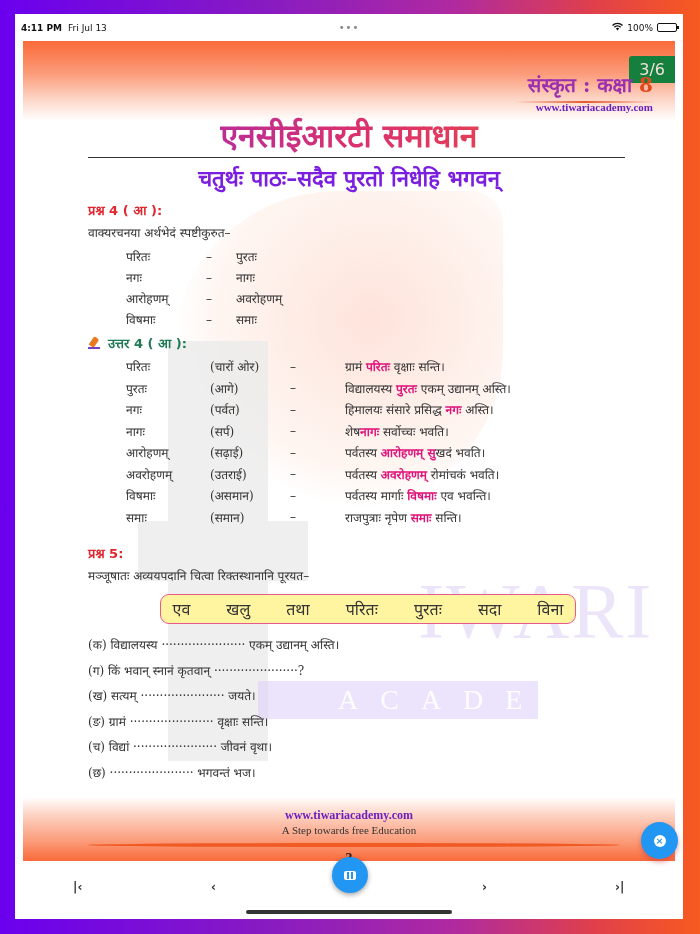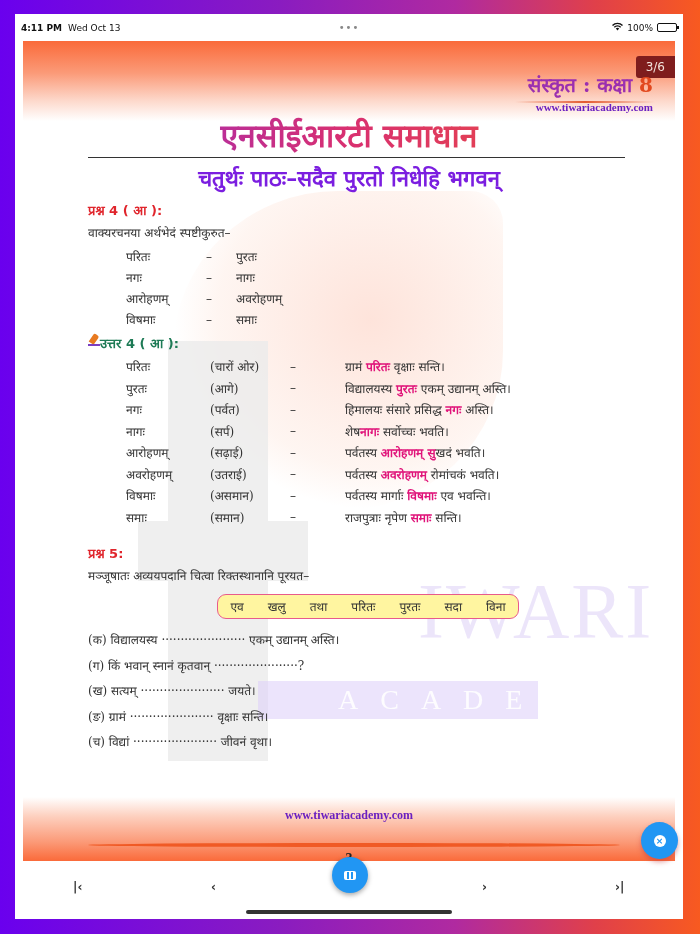--- a/index.html
+++ b/index.html
@@ -27,22 +27,22 @@
 
   .page {
     position: absolute; left: 8px; top: 27px; width: 652px; height: 820px;
     background: #fff; overflow: hidden;
   }
   .page-header {
     position: absolute; left: 0; top: 0; width: 100%; height: 80px;
     background: linear-gradient(180deg, #fa6a3a 0%, #fb9a78 40%, #fdd9cc 75%, #ffffff 100%);
   }
   .page-counter {
-    position: absolute; right: 0; top: 15px; background: #7f1d1d; color: #f2e1da;
-    font-size: 12px; padding: 4px 10px; border-radius: 3px 0 0 3px;
+    position: absolute; right: 0; top: 15px; background: #15803d; color: #f2e1da;
+    font-size: 16px; padding: 4px 10px; border-radius: 3px 0 0 3px;
   }
   .subject {
     position: absolute; right: 22px; top: 30px; font-size: 20px; font-weight: bold;
     color: #9b2fb0; font-family: "DejaVu Serif", serif;
   }
   .subject .num { color: #e2491f; }
   .subject-line { position: absolute; right: 20px; top: 60px; width: 140px; height: 2px; background: linear-gradient(90deg, transparent, #e35a30, transparent); }
   .site-top {
     position: absolute; right: 22px; top: 60px; font-size: 11px; font-weight: bold;
     color: #6a1fc0; font-family: "Liberation Serif", serif;
@@ -74,34 +74,34 @@
     font-family: "Liberation Serif", serif; letter-spacing: 2px;
   }
   .watermark-band {
     position: absolute; left: 235px; top: 640px; width: 280px; height: 38px;
     background: rgba(220,205,250,0.55); font-family: "Liberation Serif", serif;
     font-size: 28px; color: rgba(255,255,255,0.9); letter-spacing: 22px; padding-left: 80px; line-height: 38px;
   }
 
   .content { position: absolute; left: 65px; top: 160px; width: 560px; font-family: "DejaVu Serif", serif; color: #333; font-size: 12px; }
   .q-heading { color: #e0252c; font-weight: bold; font-size: 13px; font-family: "DejaVu Sans", sans-serif; }
-  .a-heading { color: #1d7a55; font-weight: bold; font-size: 13px; font-family: "DejaVu Sans", sans-serif; display: flex; align-items: flex-start; gap: 0; }
+  .a-heading { color: #1d7a55; font-weight: bold; font-size: 13px; font-family: "DejaVu Sans", sans-serif; display: flex; align-items: center; gap: 8px; }
   .pen-icon { width: 12px; height: 12px; display: inline-block; position: relative; }
   .pen-icon::before { content: ""; position: absolute; left: 3px; top: 0; width: 6px; height: 10px; background: #e87a20; transform: rotate(35deg); border-radius: 2px 2px 0 0; }
   .pen-icon::after { content: ""; position: absolute; left: 0; bottom: 0; width: 12px; height: 2px; background: #7b3fc0; }
   .instr { margin: 5px 0; }
   .pair-row { display: flex; padding-left: 38px; height: 21px; align-items: center; }
   .pair-row .a { width: 80px; } .pair-row .d { width: 30px; }
   .ans-row { display: flex; padding-left: 38px; height: 21.5px; align-items: center; }
   .ans-row .w { width: 84px; } .ans-row .m { width: 80px; } .ans-row .d { width: 55px; }
   .hl { color: #e0147a; font-weight: bold; font-family: "DejaVu Sans", sans-serif; }
   .box-wrap { text-align: center; margin: 10px 0 8px; }
   .word-box {
-    display: inline-flex; gap: 24px; padding: 3px 12px; background: #fff5a0;
-    border: 1.5px solid #e85a8c; border-radius: 9px; font-size: 12px;
+    display: inline-flex; gap: 36px; padding: 3px 12px; background: #fff5a0;
+    border: 1.5px solid #e85a8c; border-radius: 9px; font-size: 16px;
   }
   .fill-row { height: 25.5px; display: flex; align-items: center; }
   .footer-band {
     position: absolute; left: 0; bottom: 0; width: 100%; height: 64px;
     background: linear-gradient(180deg, #ffffff 0%, #fdd0bf 30%, #fb9a78 70%, #fa6a3a 100%);
   }
   .site-bottom { position: absolute; left: 0; width: 100%; top: 767px; text-align: center; font-family: "Liberation Serif", serif; font-weight: bold; color: #6a1fc0; font-size: 12px; }
   .tagline { position: absolute; left: 0; width: 100%; top: 783px; text-align: center; font-family: "Liberation Serif", serif; color: #333; font-size: 11px; }
   .swoosh { position: absolute; left: 65px; right: 55px; top: 802px; height: 4px; background: #f05a25; border-radius: 50%; }
   .page-number { position: absolute; left: 0; width: 100%; top: 810px; text-align: center; font-family: "Liberation Serif", serif; font-weight: bold; color: #222; font-size: 14px; }
@@ -121,21 +121,21 @@
   }
   .fab-right .x { width: 12px; height: 12px; border-radius: 50%; background: #fff; color: #2196f3; font-size: 9px; font-weight: bold; display: flex; align-items: center; justify-content: center; font-family: "DejaVu Sans", sans-serif; }
   .home-indicator { position: absolute; left: 231px; top: 896px; width: 206px; height: 4px; background: #333; border-radius: 2px; }
 </style>
 </head>
 <body>
 
 <div class="device">
   <div class="status-bar">
     <span class="time">4:11 PM</span>
-    <span>Wed Oct 13</span>
+    <span>Fri Jul 13</span>
     <span class="dots">•••</span>
     <span class="right">
       <span>
         <svg width="11" height="9" viewBox="0 0 11 9">
             <path d="M5.5 8.5 L3.8 6.6 A2.5 2.5 0 0 1 7.2 6.6 Z" fill="#111"></path>
             <path d="M1.8 4.8 A5 5 0 0 1 9.2 4.8 L8.2 5.8 A3.6 3.6 0 0 0 2.8 5.8 Z" fill="#111"></path>
             <path d="M0 3 A7.7 7.7 0 0 1 11 3 L10 4 A6.3 6.3 0 0 0 1 4 Z" fill="#111"></path>
           </svg>
       </span>
       <span>100%</span>
@@ -250,24 +250,26 @@
           <span>पुरतः</span>
           <span>सदा</span>
           <span>विना</span>
         </div>
       </div>
       <div class="fill-row">(क) विद्यालयस्य ······················ एकम् उद्यानम् अस्ति।</div>
       <div class="fill-row">(ग) किं भवान् स्नानं कृतवान् ······················?</div>
       <div class="fill-row">(ख) सत्यम् ······················ जयते।</div>
       <div class="fill-row">(ङ) ग्रामं ······················ वृक्षाः सन्ति।</div>
       <div class="fill-row">(च) विद्यां ······················ जीवनं वृथा।</div>
+      <div class="fill-row">(छ) ······················ भगवन्तं भज।</div>
     </div>
 
     <div class="footer-band"></div>
     <div class="site-bottom">www.tiwariacademy.com</div>
+    <div class="tagline">A Step towards free Education</div>
     <div class="swoosh"></div>
     <div class="page-number">3</div>
   </div>
 
   <div class="nav-bar">
     <span class="nav-btn" style="left:58px;">|‹</span>
     <span class="nav-btn" style="left:196px;">‹</span>
     <span class="nav-btn" style="left:467px;">›</span>
     <span class="nav-btn" style="left:600px;">›|</span>
   </div>

